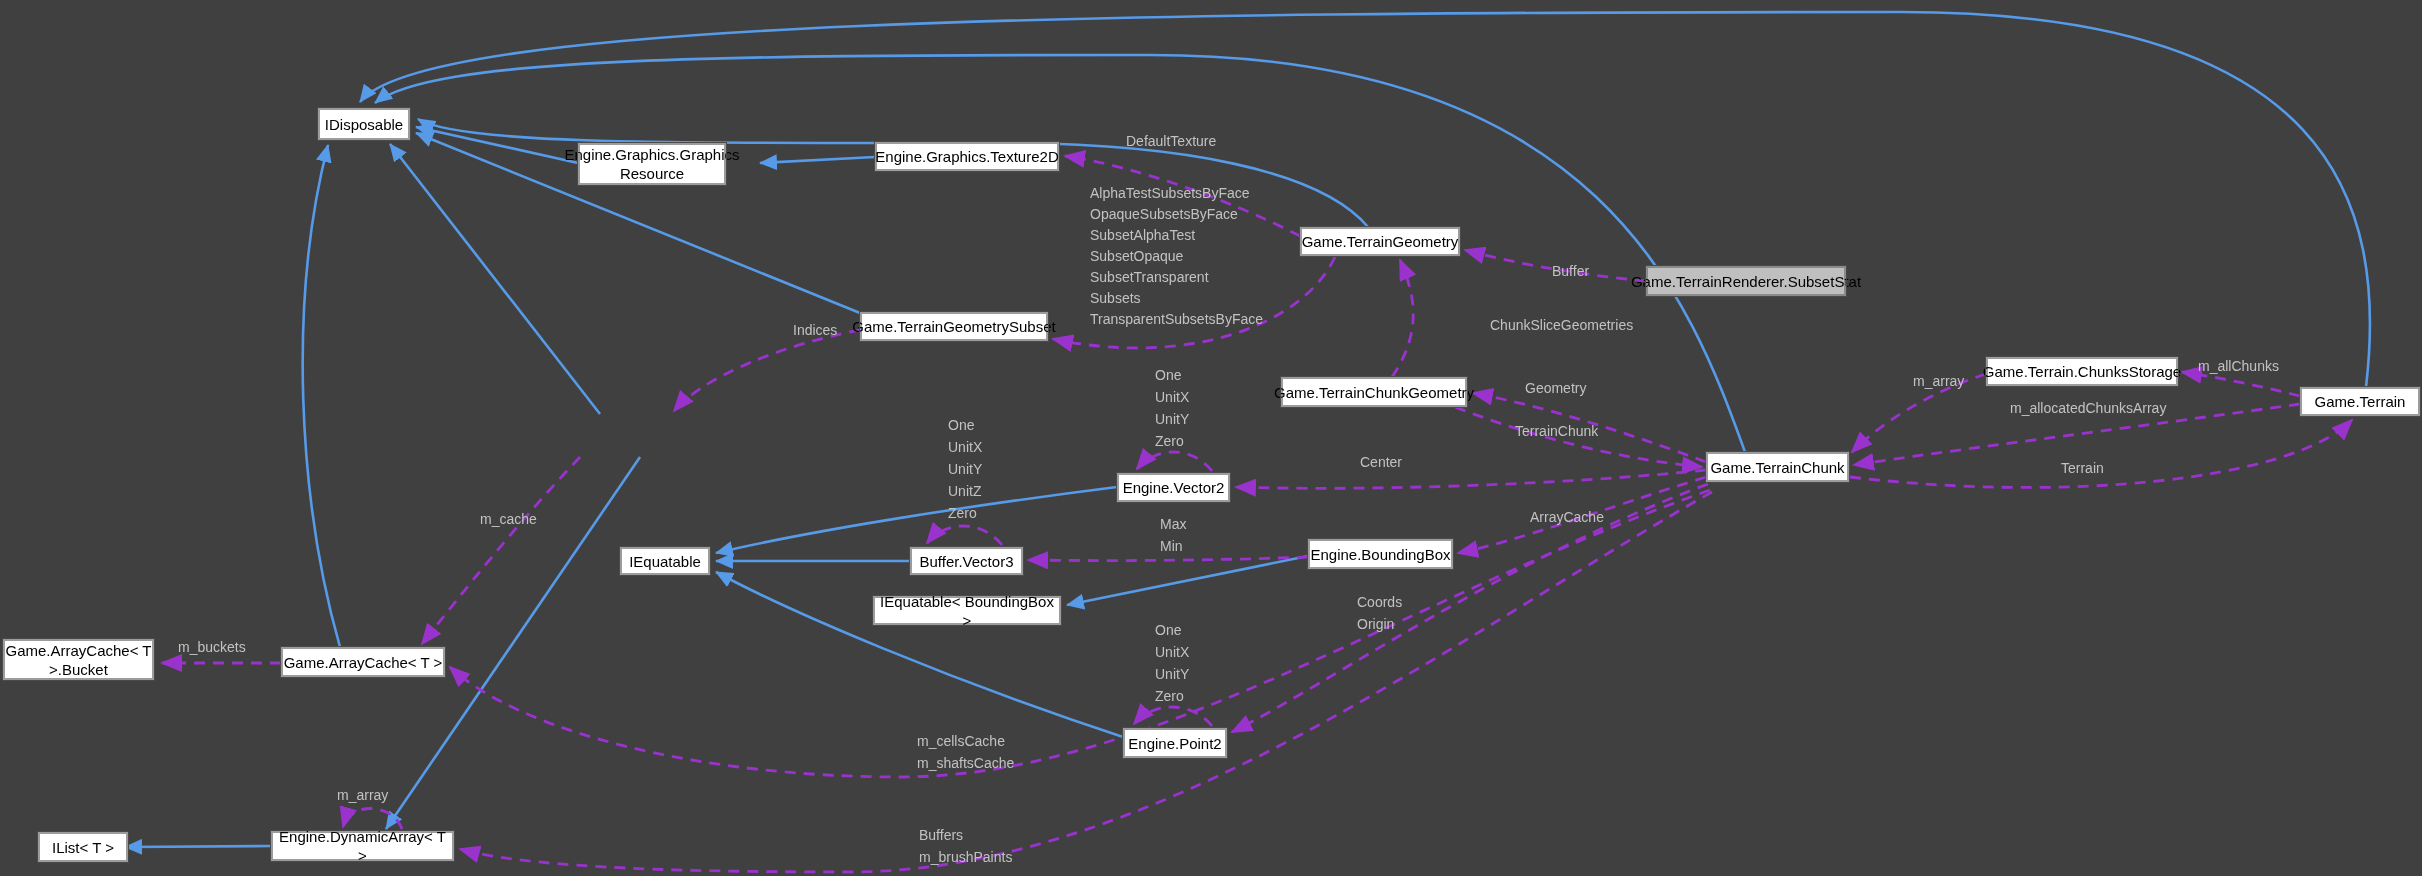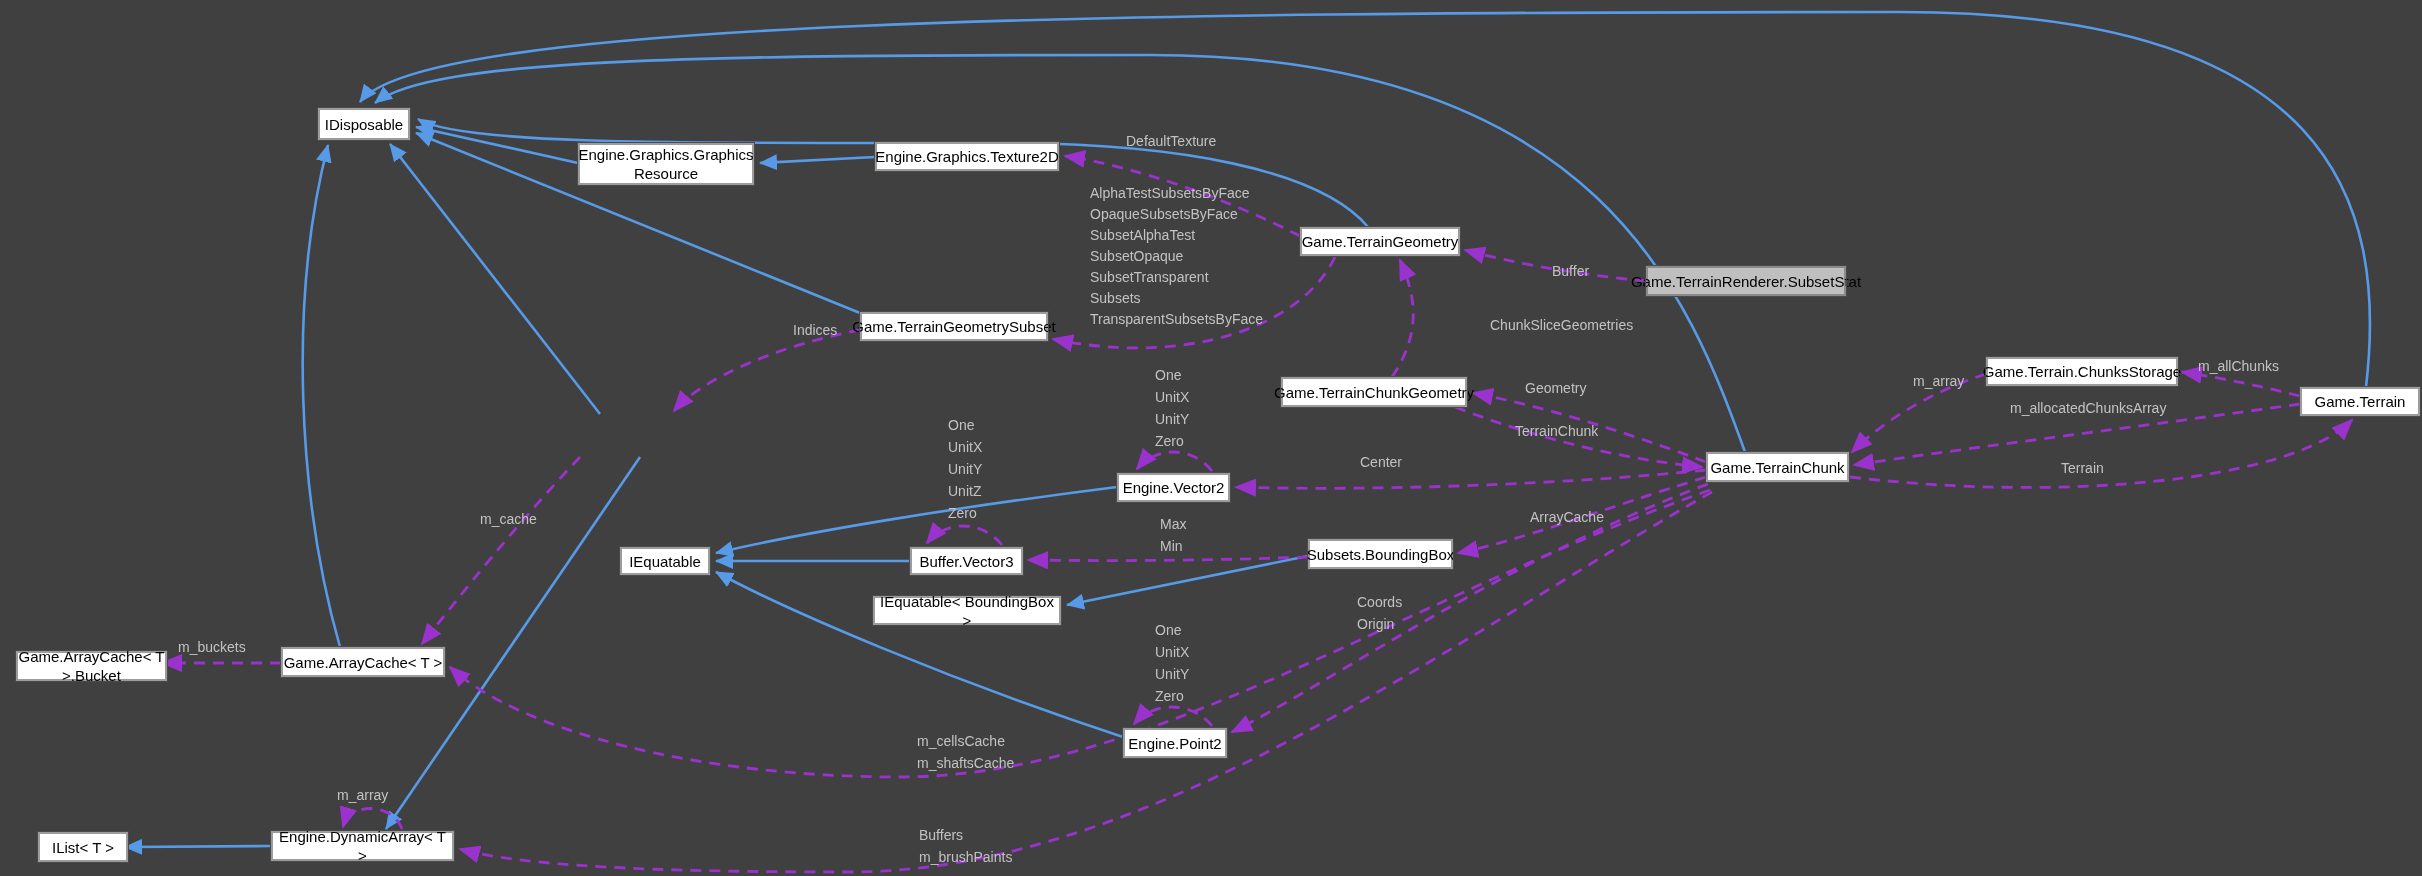--- a/index.html
+++ b/index.html
@@ -66,36 +66,36 @@
     <path class="us" d="M1212,726 C1192,701 1154,701 1134,724" marker-end="url(#ap)"></path>
     <path class="us" d="M1708,484 C1500,562 1332,682 1232,732" marker-end="url(#ap)"></path>
     <path class="us" d="M1710,490 C1400,600 1150,777 900,777 C700,777 520,732 450,667" marker-end="url(#ap)"></path>
     <path class="us" d="M580,457 C520,520 458,598 422,644" marker-end="url(#ap)"></path>
     <path class="us" d="M1712,492 C1450,640 1150,872 850,872 C650,872 522,866 460,849" marker-end="url(#ap)"></path>
     <path class="us" d="M402,829 C392,802 350,802 343,827" marker-end="url(#ap)"></path>
     <path class="us" d="M281,663 L162,663" marker-end="url(#ap)"></path>
   </svg>
 
   <div class="node" style="left:318px;top:108px;width:92px;height:32px;">IDisposable</div>
-  <div class="node" style="left:578px;top:143px;width:176px;height:42px;">Engine.Graphics.Graphics
+  <div class="node" style="left:578px;top:143px;width:148px;height:42px;">Engine.Graphics.Graphics
 Resource</div>
   <div class="node" style="left:875px;top:142px;width:184px;height:29px;">Engine.Graphics.Texture2D</div>
   <div class="node" style="left:1300px;top:227px;width:160px;height:29px;">Game.TerrainGeometry</div>
   <div class="node node--hl" style="left:1646px;top:266px;width:200px;height:30px;">Game.TerrainRenderer.SubsetStat</div>
   <div class="node" style="left:860px;top:312px;width:188px;height:29px;">Game.TerrainGeometrySubset</div>
   <div class="node" style="left:1281px;top:377px;width:186px;height:30px;">Game.TerrainChunkGeometry</div>
   <div class="node" style="left:1986px;top:357px;width:192px;height:29px;">Game.Terrain.ChunksStorage</div>
   <div class="node" style="left:2300px;top:387px;width:120px;height:29px;">Game.Terrain</div>
   <div class="node" style="left:1117px;top:473px;width:113px;height:29px;">Engine.Vector2</div>
   <div class="node" style="left:1706px;top:452px;width:143px;height:30px;">Game.TerrainChunk</div>
   <div class="node" style="left:620px;top:547px;width:90px;height:28px;">IEquatable</div>
   <div class="node" style="left:910px;top:547px;width:113px;height:28px;">Buffer.Vector3</div>
-  <div class="node" style="left:1308px;top:539px;width:145px;height:30px;">Subsets.BoundingBox</div>
+  <div class="node" style="left:1308px;top:539px;width:145px;height:30px;">Engine.BoundingBox</div>
   <div class="node" style="left:873px;top:596px;width:188px;height:29px;">IEquatable&lt; BoundingBox &gt;</div>
-  <div class="node" style="left:16px;top:639px;width:151px;height:30px;margin-top:12px;">Game.ArrayCache&lt; T
+  <div class="node" style="left:3px;top:639px;width:151px;height:41px;">Game.ArrayCache&lt; T
 &gt;.Bucket</div>
   <div class="node" style="left:281px;top:647px;width:164px;height:30px;">Game.ArrayCache&lt; T &gt;</div>
   <div class="node" style="left:1123px;top:728px;width:104px;height:30px;">Engine.Point2</div>
   <div class="node" style="left:38px;top:832px;width:90px;height:30px;">IList&lt; T &gt;</div>
   <div class="node" style="left:271px;top:831px;width:183px;height:30px;">Engine.DynamicArray&lt; T &gt;</div>
 
   <div class="elabel" style="left:1126px;top:131px;">DefaultTexture</div>
   <div class="elabel" style="left:1090px;top:183px;">AlphaTestSubsetsByFace
 OpaqueSubsetsByFace
 SubsetAlphaTest

